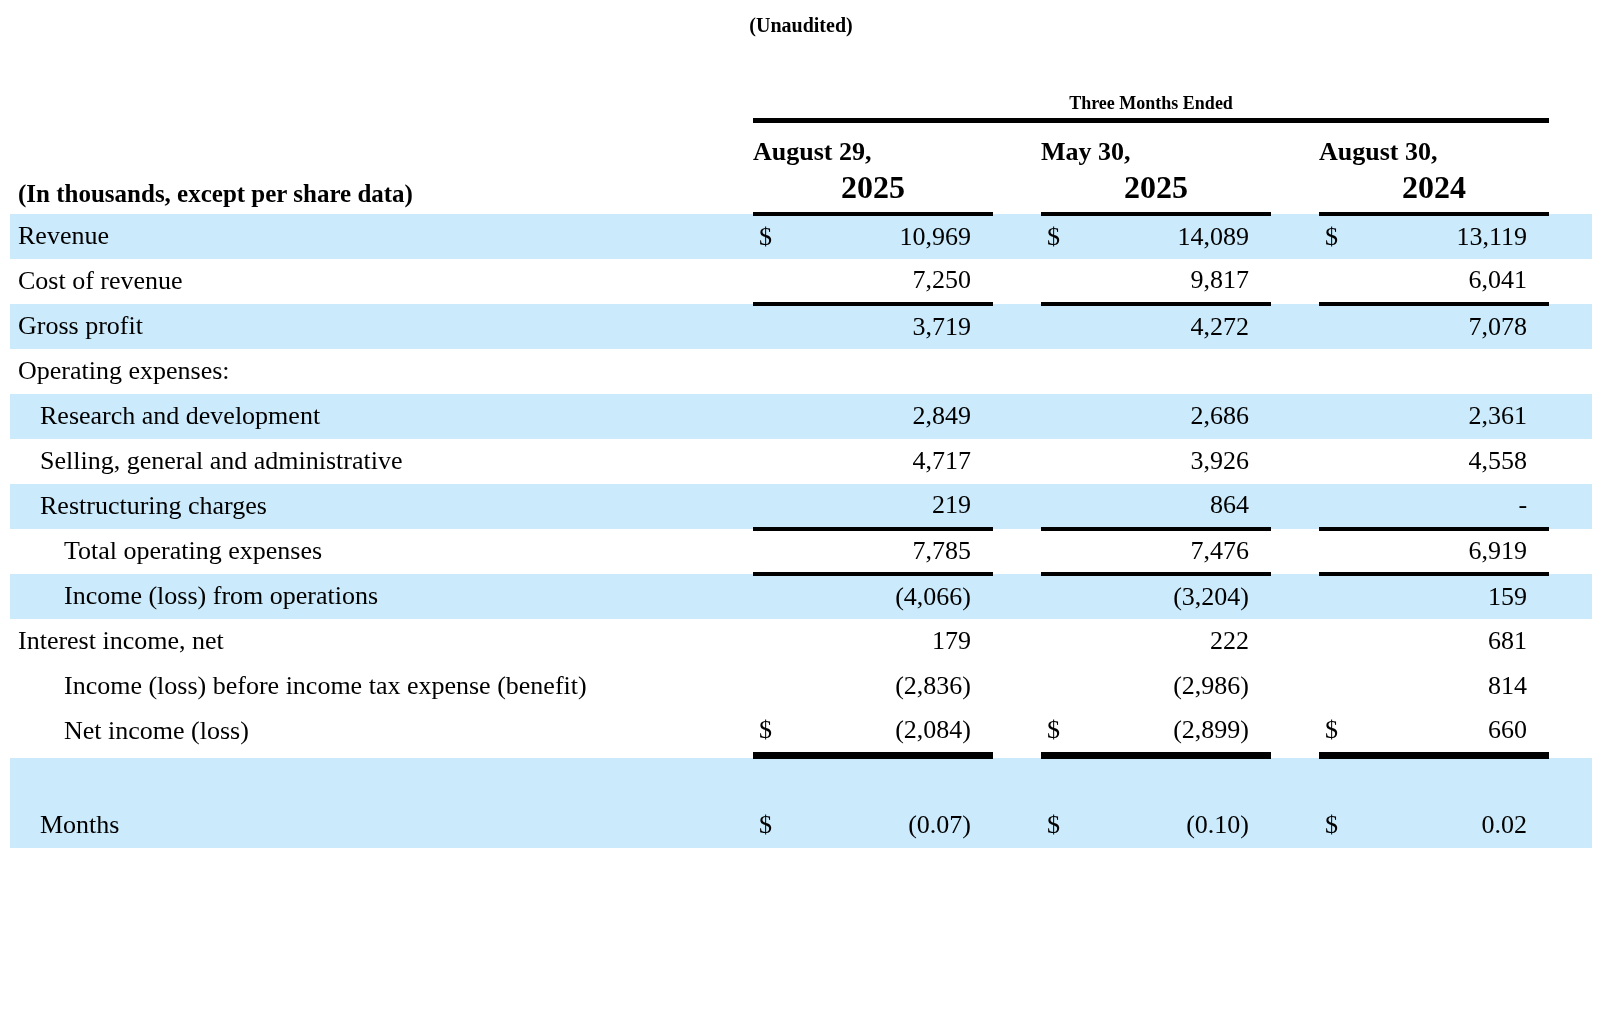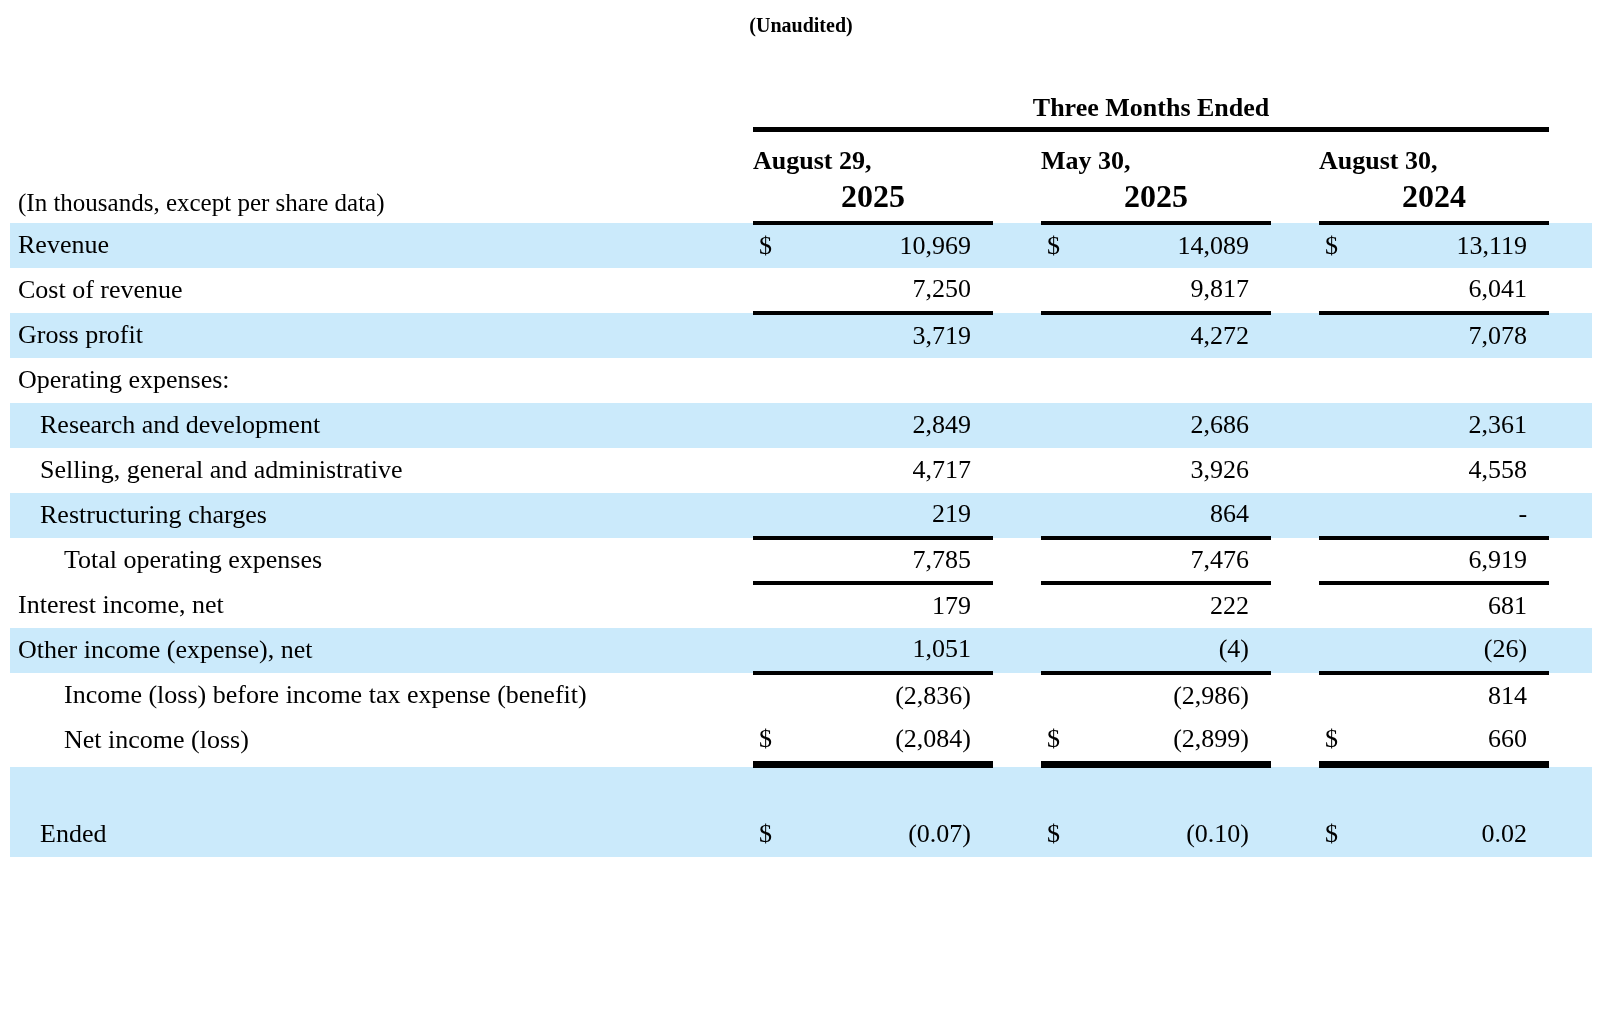--- a/index.html
+++ b/index.html
@@ -26,34 +26,34 @@
     table-layout: fixed;
     width: 1582px;
     font-size: 26px;
   }
   td { vertical-align: middle; overflow: hidden; white-space: nowrap; }
 
   
   tr.cap-row td.cap {
     font-weight: bold;
     text-align: center;
-    font-size: 26px;
+    font-size: 18px;
     padding-bottom: 4px;
     border-bottom: 5px solid #000;
   }
   tr.date1 { height: 48px; }
   tr.date1 td.date { font-weight: bold; text-align: left; font-size: 26px; vertical-align: bottom; padding-bottom: 2px; }
   tr.date2 { height: 44px; }
   tr.date2 td.date {
     font-weight: bold; text-align: center; font-size: 32px;
     vertical-align: bottom; padding-bottom: 6px;
     border-bottom: 4px solid #000;
   }
   tr.date2 td.note {
-    font-weight: normal; font-size: 25px;
+    font-weight: bold; font-size: 25px;
     vertical-align: bottom; padding-bottom: 6px; padding-left: 8px;
   }
 
   
   tr.row { height: 45px; }
   tr.blue td { background: #cbeafb; }
   td.lbl { padding-left: 8px; }
   td.lbl.i1 { padding-left: 30px; }
   td.lbl.i2 { padding-left: 54px; }
   td.d { text-align: left; padding-left: 6px; }
@@ -198,42 +198,42 @@
       <td class="d"></td>
       <td class="v">7,785</td>
       <td></td>
       <td class="d"></td>
       <td class="v">7,476</td>
       <td></td>
       <td class="d"></td>
       <td class="v">6,919</td>
       <td></td>
     </tr>
+    <tr class="row blue">
+      <td class="lbl i2">Income (loss) from operations</td>
+      <td class="d"></td>
+      <td class="v">(4,066)</td>
+      <td></td>
+      <td class="d"></td>
+      <td class="v">(3,204)</td>
+      <td></td>
+      <td class="d"></td>
+      <td class="v">159</td>
+      <td></td>
+    </tr>
     <tr class="row">
       <td class="lbl">Interest income, net</td>
       <td class="d"></td>
       <td class="v">179</td>
       <td></td>
       <td class="d"></td>
       <td class="v">222</td>
       <td></td>
       <td class="d"></td>
       <td class="v">681</td>
-      <td></td>
-    </tr>
-    <tr class="row blue rule">
-      <td class="lbl">Other income (expense), net</td>
-      <td class="d"></td>
-      <td class="v">1,051</td>
-      <td></td>
-      <td class="d"></td>
-      <td class="v">(4)</td>
-      <td></td>
-      <td class="d"></td>
-      <td class="v">(26)</td>
       <td></td>
     </tr>
     <tr class="row">
       <td class="lbl i2">Income (loss) before income tax expense (benefit)</td>
       <td class="d"></td>
       <td class="v">(2,836)</td>
       <td></td>
       <td class="d"></td>
       <td class="v">(2,986)</td>
       <td></td>
@@ -271,21 +271,21 @@
       <td class="v"></td>
       <td></td>
       <td class="d"></td>
       <td class="v"></td>
       <td></td>
       <td class="d"></td>
       <td class="v"></td>
       <td></td>
     </tr>
     <tr class="row blue">
-      <td class="lbl i1">Ended</td>
+      <td class="lbl i1">Months</td>
       <td class="d">$</td>
       <td class="v">(0.07)</td>
       <td></td>
       <td class="d">$</td>
       <td class="v">(0.10)</td>
       <td></td>
       <td class="d">$</td>
       <td class="v">0.02</td>
       <td></td>
     </tr>

